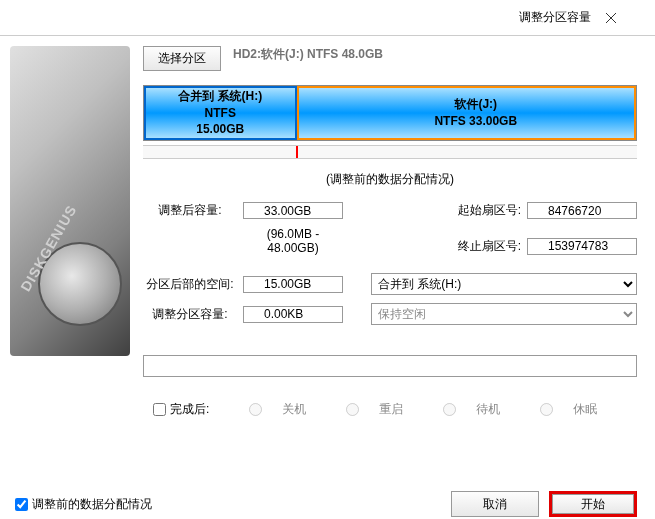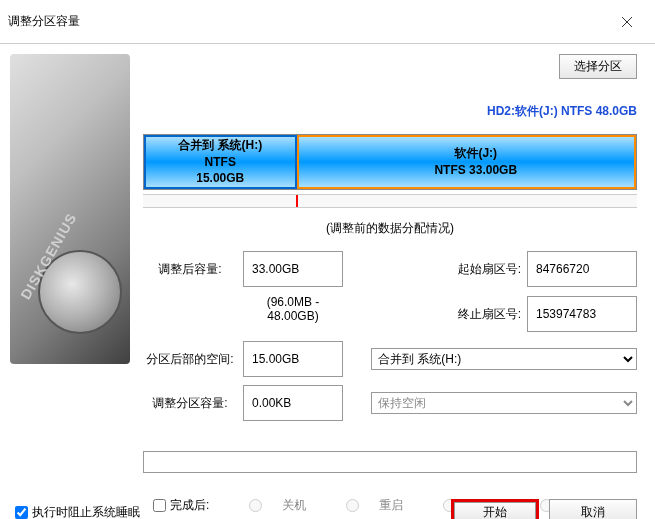--- a/index.html
+++ b/index.html
@@ -1,40 +1,40 @@
 <!DOCTYPE html>
 <html><head>
 <meta charset="utf-8">
 <style>
 * { box-sizing: border-box; margin: 0; padding: 0; font-family: "Microsoft YaHei", "SimSun", sans-serif; font-size: 12px; }
 body { background: #fff; width: 655px; height: 519px; position: relative; }
-.titlebar { height: 44px; border-bottom: 1px solid #ccc; display: flex; align-items: center; padding: 0 8px; }
+.titlebar { height: 36px; border-bottom: 1px solid #ccc; display: flex; align-items: center; padding: 0 24px; text-align: right; }
 .titlebar .title { flex: 1; }
 .close-btn { width: 40px; height: 100%; display: flex; align-items: center; justify-content: center; cursor: pointer; }
 .close-btn svg { width: 10px; height: 10px; }
 .content { display: flex; height: calc(100% - 28px); }
 .sidebar { width: 135px; padding: 10px; display: flex; flex-direction: column; gap: 10px; }
 .hdd-img { width: 120px; height: 310px; background: linear-gradient(135deg, #e0e0e0 0%, #c0c0c0 30%, #808080 70%, #404040 100%); border-radius: 4px; position: relative; overflow: hidden; }
 .hdd-img::before { content: ""; position: absolute; right: 8px; bottom: 30px; width: 80px; height: 80px; border-radius: 50%; background: radial-gradient(circle at 40% 40%, #e8e8e8 0%, #b0b0b0 50%, #707070 100%); border: 2px solid #555; }
 .hdd-img::after { content: "DISKGENIUS"; position: absolute; left: -10px; bottom: 100px; transform: rotate(-60deg); font-weight: bold; font-size: 14px; color: #d0d0d0; letter-spacing: 1px; }
 .main { flex: 1; padding: 10px 18px 10px 8px; position: relative; }
-.top-row { display: flex; align-items: flex-end; gap: 24px; margin-bottom: 14px; flex-direction: column; }
+.top-row { display: flex; align-items: flex-start; gap: 12px; margin-bottom: 14px; }
 .btn { background: linear-gradient(#fdfdfd, #e8e8e8); border: 1px solid #999; padding: 3px 14px; cursor: pointer; }
-.disk-info { color: #1d4ed8; font-weight: bold; }
+.disk-info { color: #737373; font-weight: bold; }
 .partition-bar { display: flex; height: 56px; border: 1px solid #888; margin-bottom: 4px; }
 .part { display: flex; flex-direction: column; align-items: center; justify-content: center; font-weight: bold; line-height: 1.4; }
 .part1 { width: 31%; background: linear-gradient(#a8e0ff 0%, #0099ff 50%, #a8e0ff 100%); border: 2px solid #0066cc; }
 .part2 { flex: 1; background: linear-gradient(#a8e0ff 0%, #0099ff 50%, #a8e0ff 100%); border: 2px solid #FF8C00; padding-left: 19px; }
 .usage-bar { height: 14px; border-top: 1px solid #ccc; border-bottom: 1px solid #ccc; background: #f8f8f8; position: relative; margin-bottom: 12px; }
 .usage-bar::before { content:""; position:absolute; left:31%; top:0; bottom:0; width:2px; background:#f00; }
 .caption { text-align: center; margin-bottom: 14px; }
 .form-row { display: flex; align-items: center; margin-bottom: 8px; gap: 6px; }
 .form-row .lbl { width: 94px; text-align: center; }
 .form-row .lbl2 { width: 70px; text-align: right; }
-input[type=text] { border: 1px solid #999; padding: 3px 8px; height: 36px; background: #fff; }
+input[type=text] { border: 1px solid #999; padding: 3px 20px; height: 17px; background: #fff; }
 .w100 { width: 100px; }
 .w110 { width: 110px; }
 select { border: 1px solid #999; height: 22px; background: #fff; padding: 0 2px; }
 .range-hint { text-align: center; width: 100px; margin-left: 100px; margin-bottom: 10px; }
 .progress-area { height: 22px; border: 1px solid #999; background: #fff; margin: 30px 0 24px 0; }
 .after-row { display: flex; align-items: center; gap: 40px; padding-left: 10px; margin-bottom: 28px; }
 .radio-grp { display: flex; align-items: center; gap: 20px; color: #888; }
 .radio-grp input { accent-color: #888; }
 .bottom-row { position: absolute; left: 0; right: 18px; bottom: 10px; display: flex; align-items: center; }
 .bottom-row .left { display: flex; align-items: center; gap: 4px; margin-left: -120px; }
@@ -132,24 +132,24 @@
         </label>
       <label class="radio-grp">
           <input type="radio" disabled="" style="">
           <span>休眠</span>
         </label>
     </div>
 
     <div class="bottom-row">
       <label class="left">
         <input type="checkbox" checked="" style="">
-        <span>执行时阻止系统睡眠</span>
+        <span>调整前的数据分配情况</span>
       </label>
       <span class="spacer"></span>
+      <div class="bottom-btn">
+        <button class="btn" style="width:100%;height:100%">取消</button>
+      </div>
       <div class="bottom-btn highlight">
         <button class="btn">开始</button>
-      </div>
-      <div class="bottom-btn">
-        <button class="btn" style="width:100%;height:100%">取消</button>
       </div>
     </div>
   </div>
 </div>
 
 </body></html>

